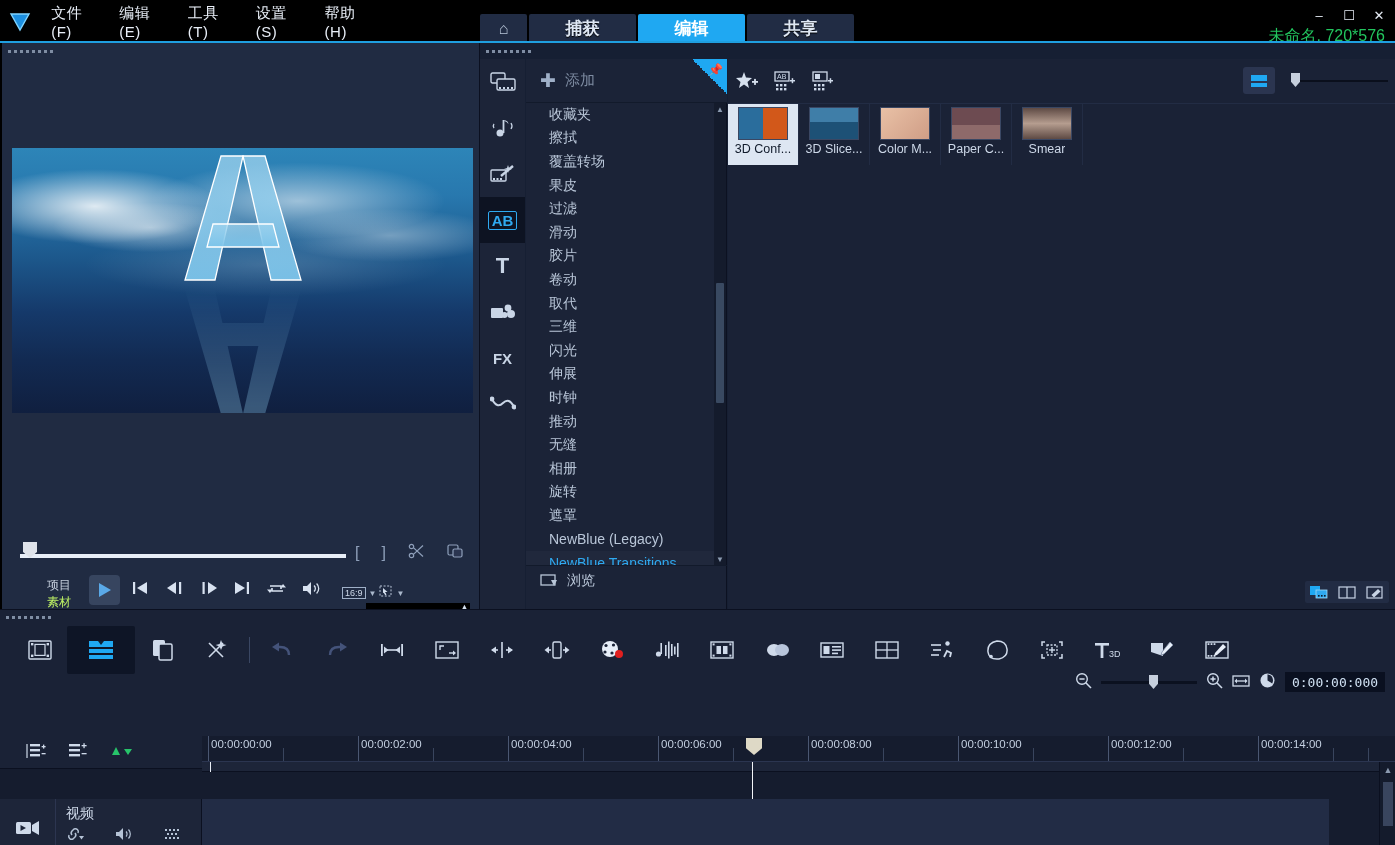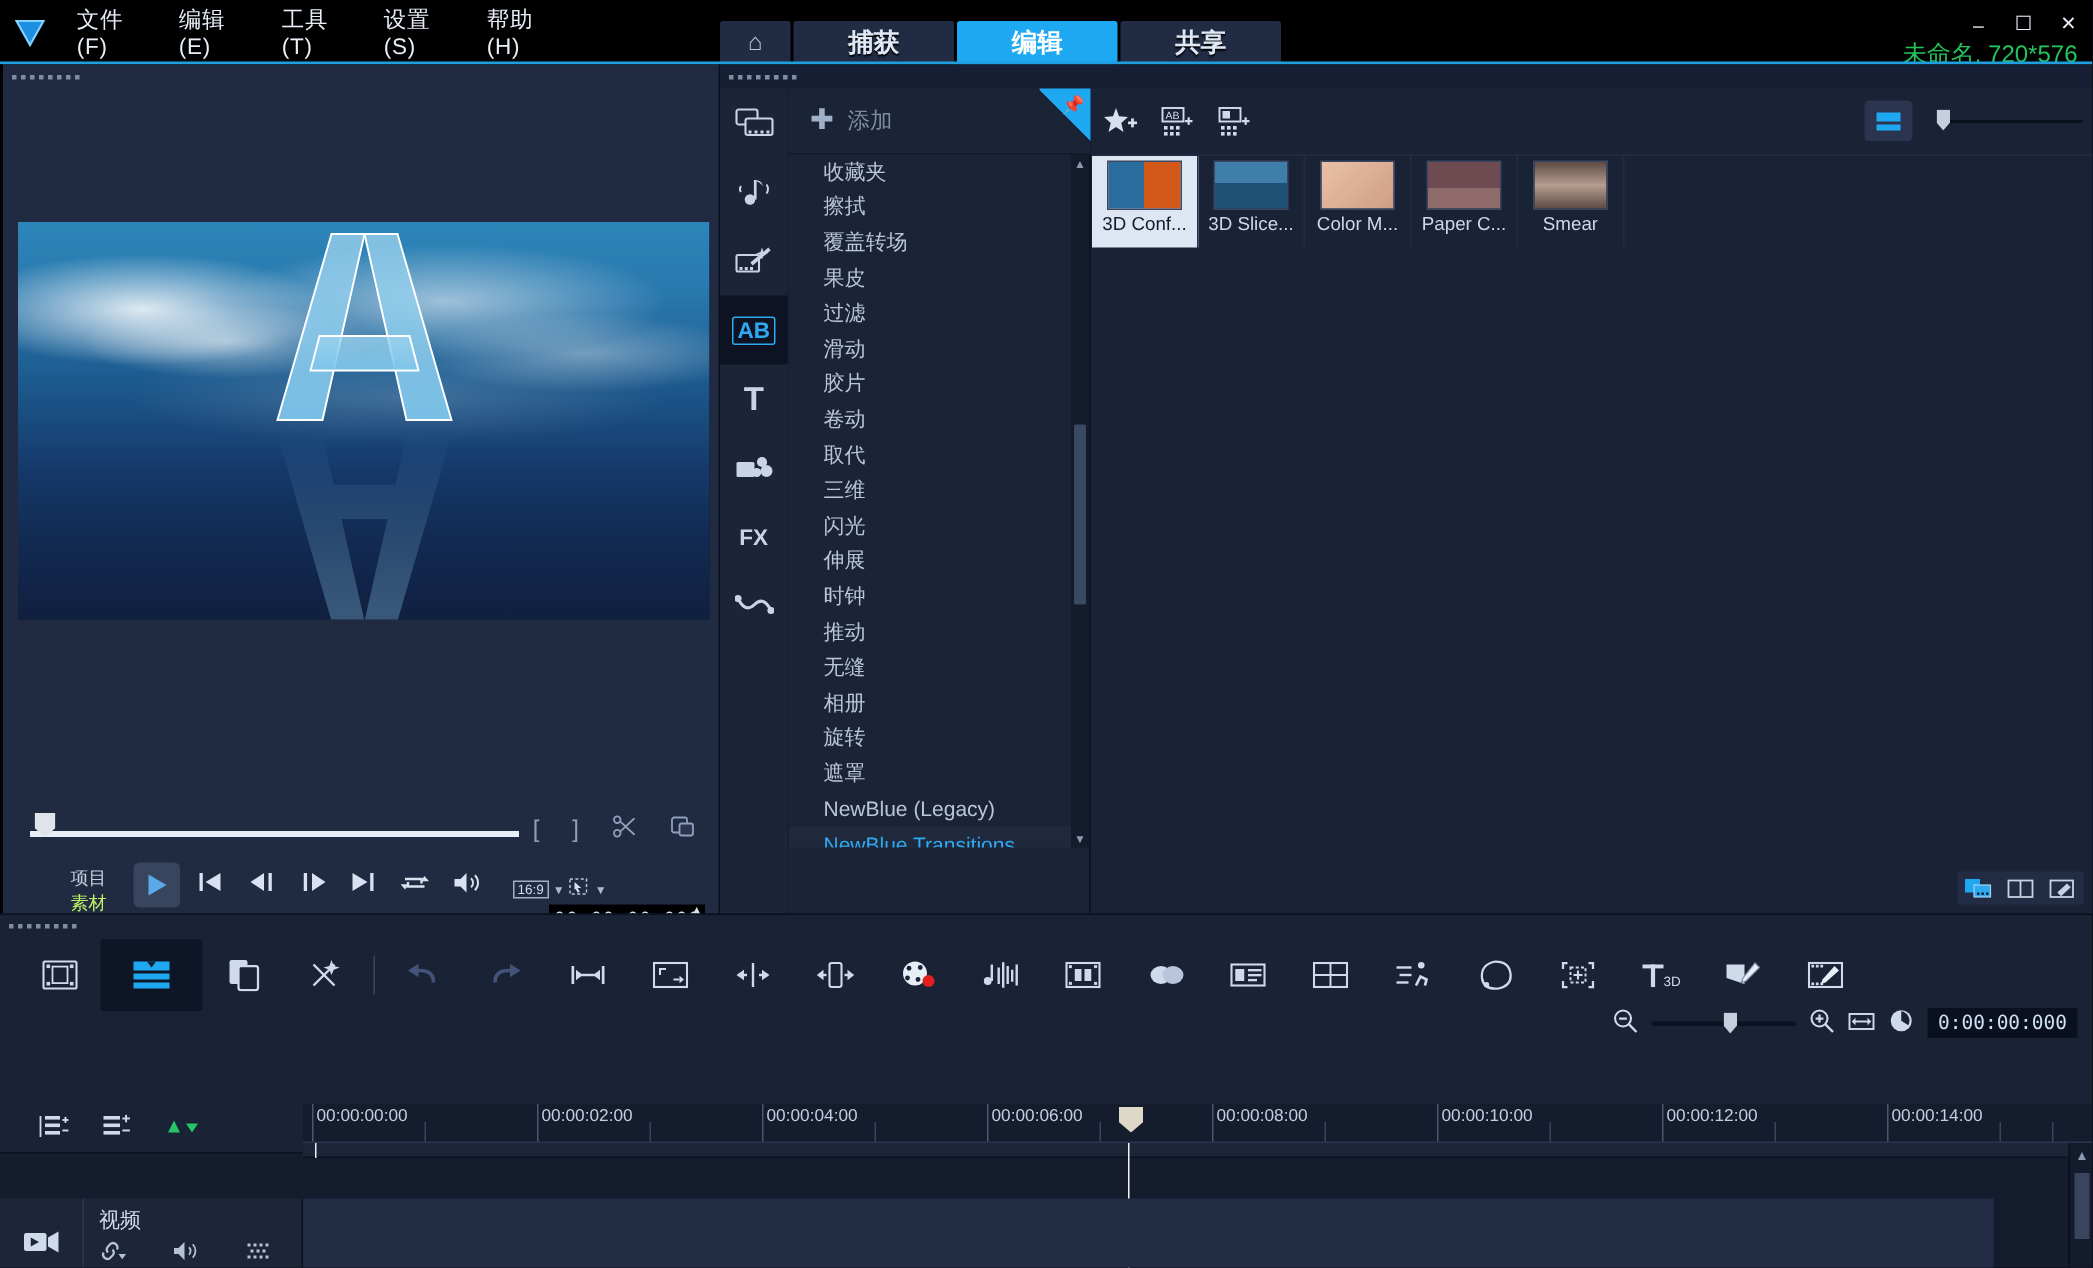--- a/index.html
+++ b/index.html
@@ -474,20 +474,27 @@
           <div class="navrow">NewBlue (Legacy)</div>
           <div class="navrow sel">NewBlue Transitions</div>
         </div>
 
         <div class="navscroll">
           <div class="up">▲</div>
           <div class="navthumb"></div>
           <div class="dn">▼</div>
         </div>
 
+        <div class="browse">
+          <svg width="18" height="14" viewBox="0 0 18 14">
+            <rect x="1" y="1" width="14" height="10" fill="none" stroke="#b9c6d8" stroke-width="1.3"></rect>
+            <polygon points="11,6 17,6 14,12" fill="#b9c6d8"></polygon>
+            </svg>
+          <span class="btxt">浏览</span>
+        </div>
       </div>
 
       <div class="content">
         <div class="ctoolbar">
           <div class="ctbtn">
             <svg width="22" height="20" viewBox="0 0 22 20">
                 <polygon points="8,1 10,6.5 16,7 11.5,11 13,17 8,13.6 3,17 4.5,11 0,7 6,6.5" fill="#d6e0ee"></polygon>
               <g fill="#d6e0ee">
                   <rect x="16" y="10" width="6" height="1.8"></rect>
                   <rect x="18.1" y="7.9" width="1.8" height="6"></rect>

